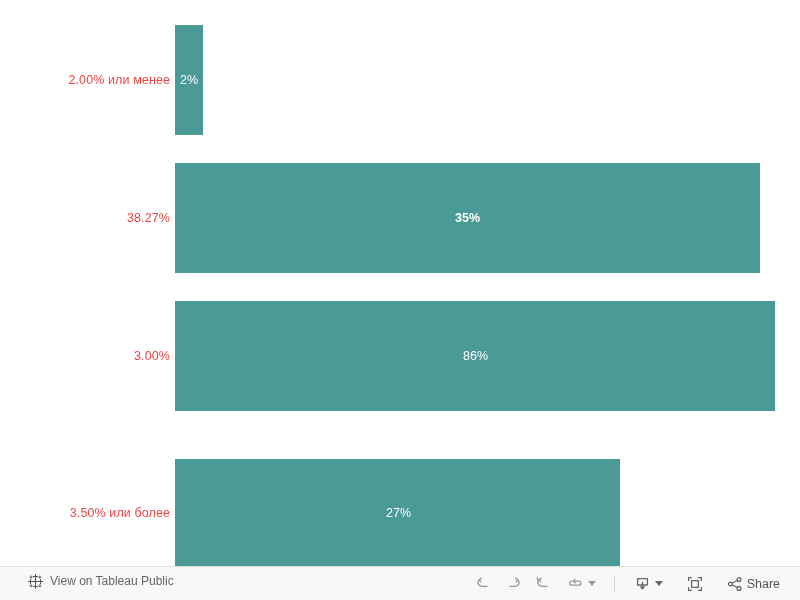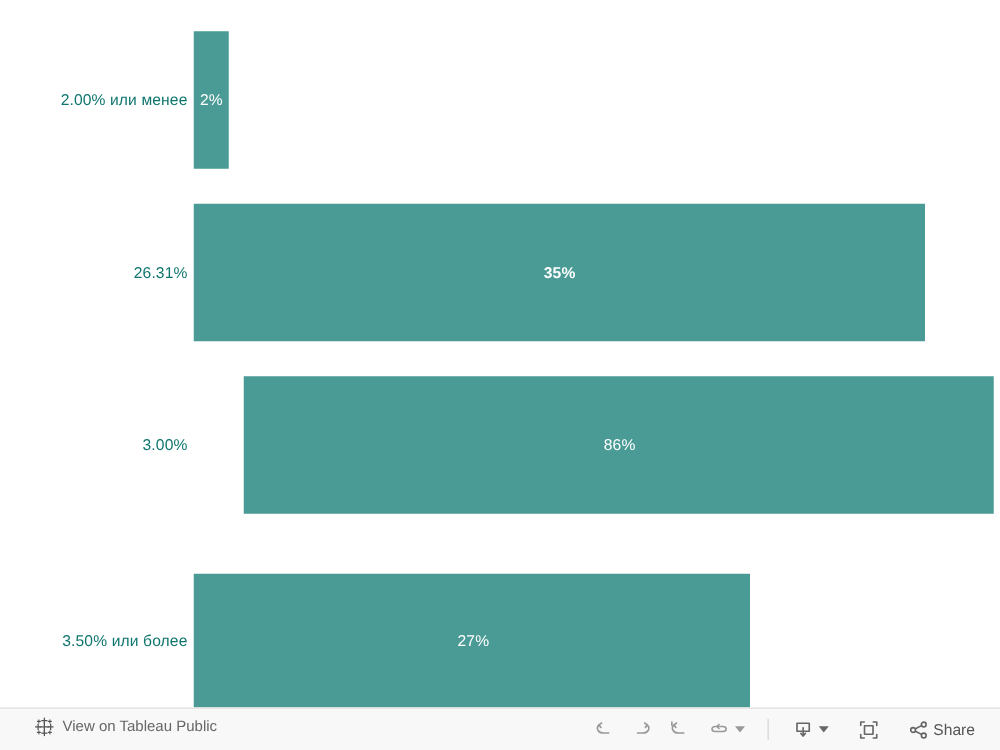--- a/index.html
+++ b/index.html
@@ -39,23 +39,24 @@
     align-items: center;
   }
 
   .row-label {
     width: 155px;
     flex: 0 0 155px;
     text-align: right;
     padding-right: 5px;
     box-sizing: border-box;
     font-size: 12.5px;
-    color: #0f766e;
+    color: #ef4444;
     white-space: nowrap;
     letter-spacing: 0.1px;
+    margin-left: 20px;
   }
 
   .bar-wrap {
     position: relative;
     flex: 1 1 auto;
     height: 100%;
   }
 
   .bar {
     position: absolute;
@@ -184,28 +185,28 @@
 
     <div class="bar-row" style="top:25px; height:110px;">
       <div class="row-label">2.00% или менее</div>
       <div class="bar-wrap">
         <div class="bar" style="width:28px;"></div>
         <div class="bar-value" style="left:5px;">2%</div>
       </div>
     </div>
 
     <div class="bar-row" style="top:163px; height:110px;">
-      <div class="row-label">26.31%</div>
+      <div class="row-label">38.27%</div>
       <div class="bar-wrap">
         <div class="bar" style="width:585px;"></div>
         <div class="bar-value" style="left:280px;font-weight:bold;">35%</div>
       </div>
     </div>
 
-    <div class="bar-row" style="top:301px; height:110px;gap:40px;">
+    <div class="bar-row" style="top:301px; height:110px;">
       <div class="row-label">3.00%</div>
       <div class="bar-wrap">
         <div class="bar" style="width:600px;"></div>
         <div class="bar-value" style="left:288px;">86%</div>
       </div>
     </div>
 
     <div class="bar-row" style="top:459px; height:107px;">
       <div class="row-label">3.50% или более</div>
       <div class="bar-wrap">

